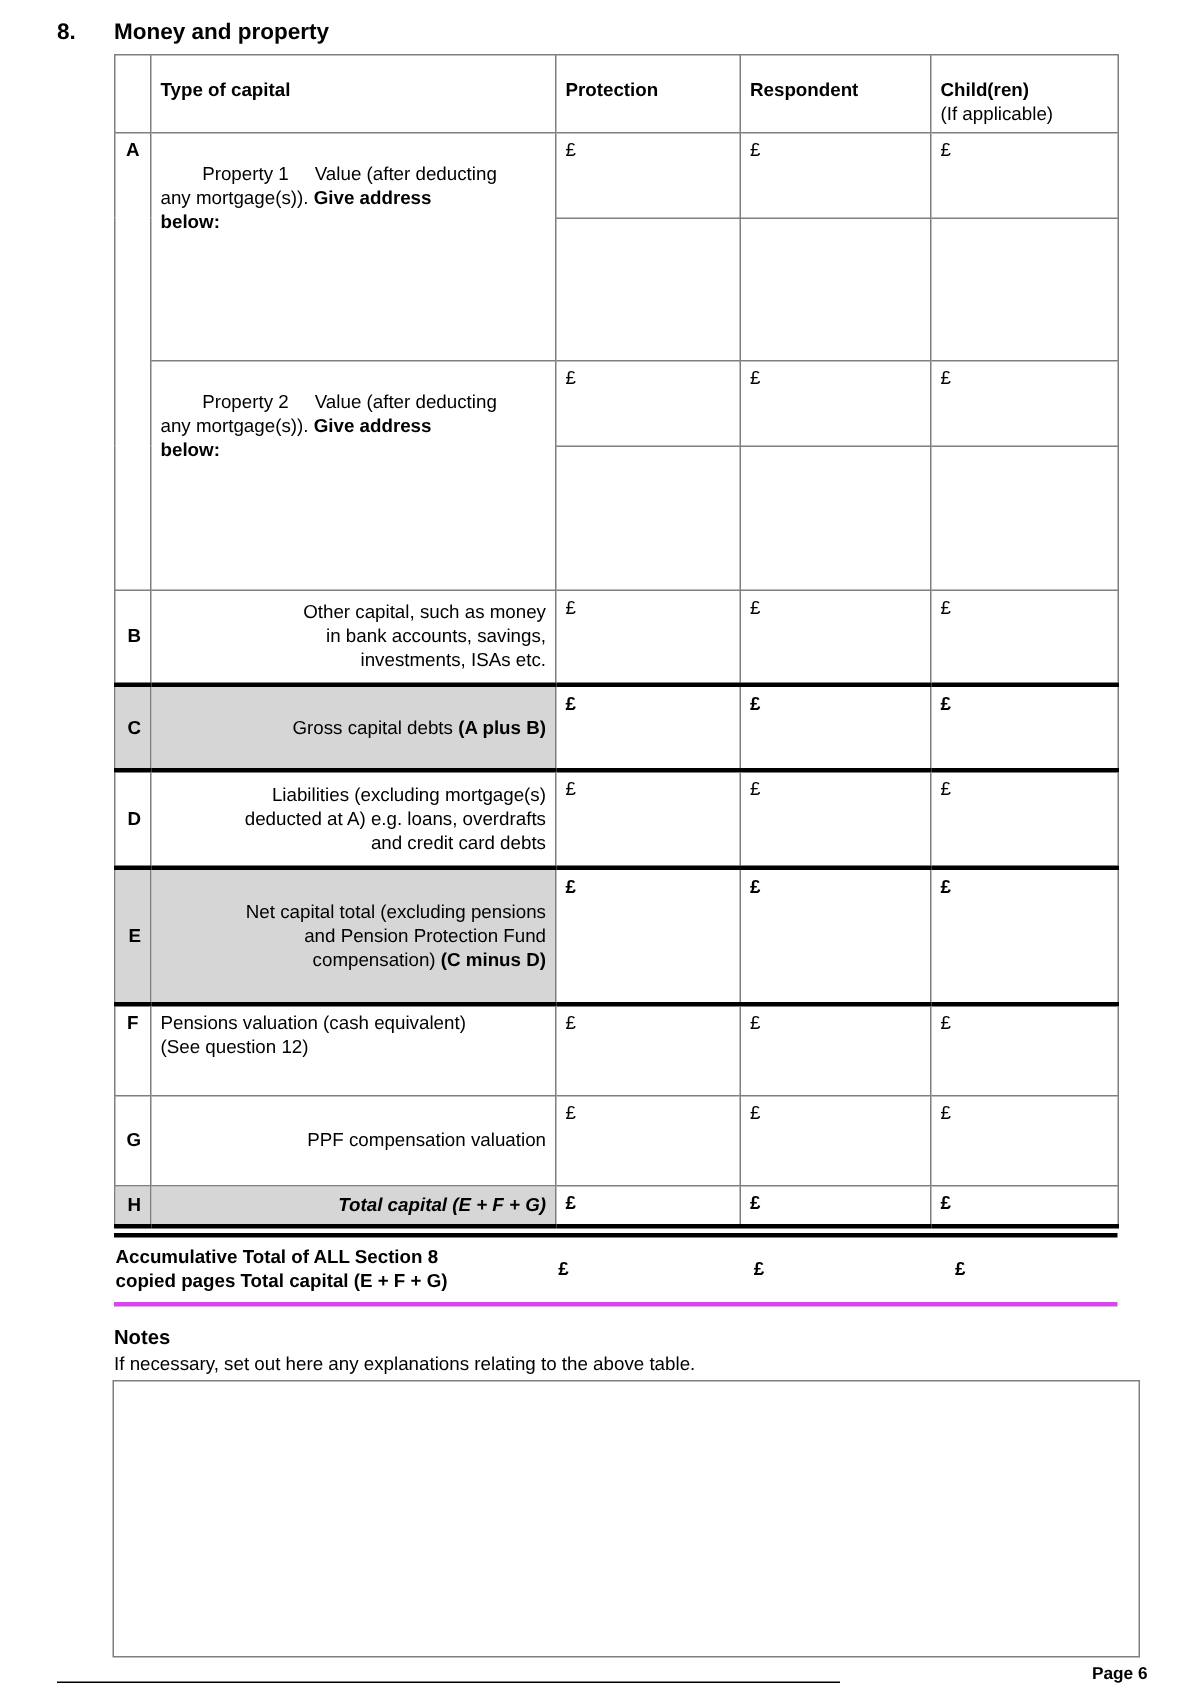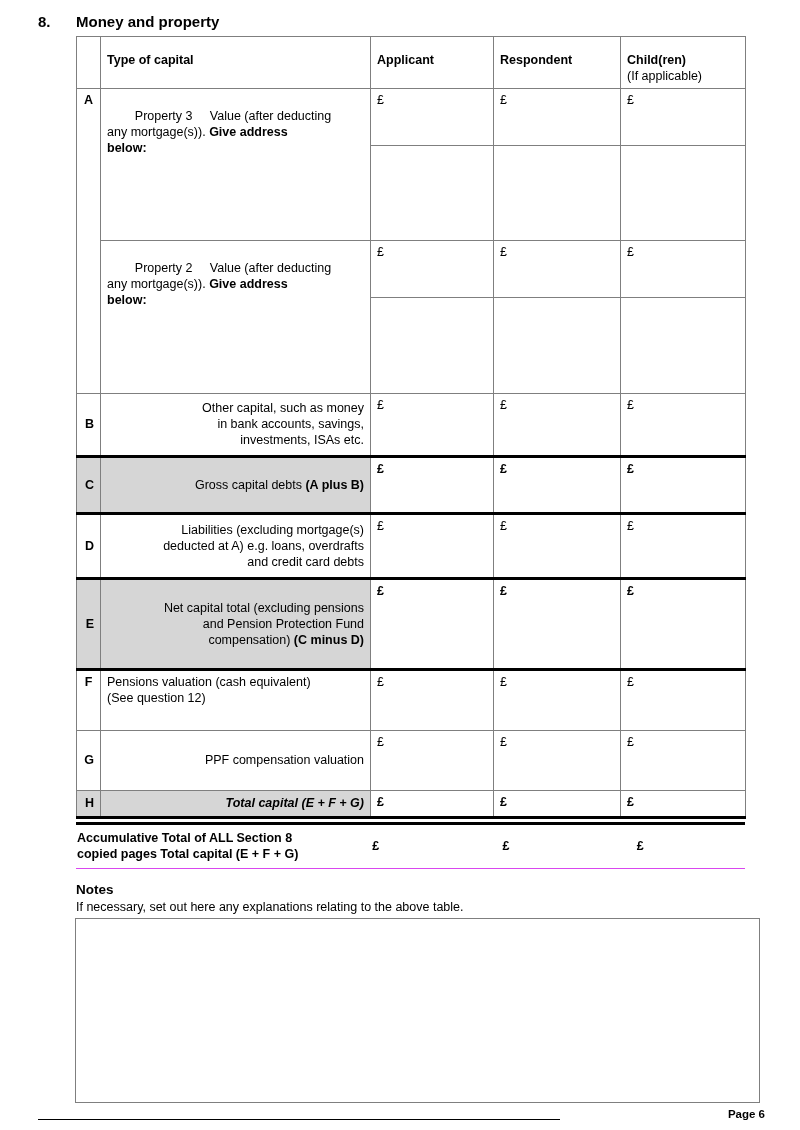--- a/index.html
+++ b/index.html
@@ -52,21 +52,21 @@
   .bt { border-top: 3px solid #000 !important; }
   .bb { border-bottom: 3px solid #000 !important; }
   .bold { font-weight: bold; }
   .right { text-align: right; font-style: italic; }
 
   
   .accumulative {
     margin: 3px 0 0 76px;
     width: 669px;
     border-top: 3px solid #000;
-    border-bottom: 1px solid #d946ef;
+    border-bottom: 3px solid #d946ef;
     display: flex;
     align-items: center;
     padding: 5px 0 6px 0;
     min-height: 44px;
     gap: 16px;
   }
   .acc-text {
     width: 294px;
     font-size: 12.5px; font-weight: bold; line-height: 1.3;
     white-space: pre-wrap;
@@ -124,32 +124,32 @@
         <col style="width:270px">
         <col style="width:123px">
         <col style="width:127px">
         <col style="width:125px">
     </colgroup>
 
     <tbody>
         <tr style="height:44px">
       <th></th>
       <th>Type of capital</th>
-      <th>Applicant</th>
+      <th>Protection</th>
       <th>Respondent</th>
       <th>
         <span>Child(ren)</span>
         <span class="sub">(If applicable)</span>
       </th>
     </tr>
 
     <tr style="height:57px">
       <td class="letter v-top" rowspan="4">A</td>
       <td class="desc v-top" rowspan="2">
-        <span>Property 3     Value (after deducting
+        <span>Property 1     Value (after deducting
 any mortgage(s)). </span><span class="bold">Give address
 below:</span>
       </td>
       <td class="money"><span>£</span></td>
       <td class="money"><span>£</span></td>
       <td class="money"><span>£</span></td>
     </tr>
 
     <tr style="height:95px">
       <td></td>

